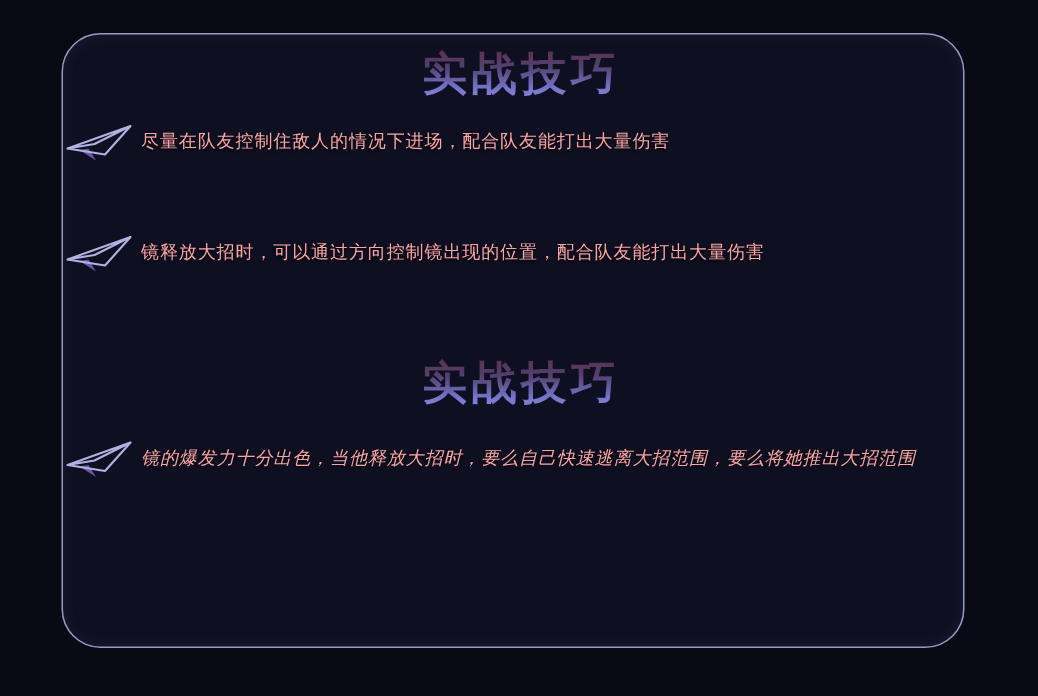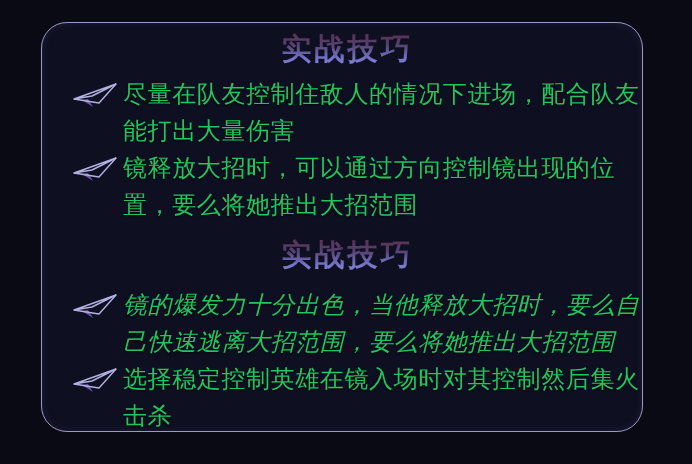--- a/index.html
+++ b/index.html
@@ -42,26 +42,26 @@
       text-indent: 3px;
       background: linear-gradient(180deg, #5e2b45 0%, #54406f 38%, #7473c8 72%, #9392de 100%);
       -webkit-background-clip: text;
       background-clip: text;
       color: transparent;
     }
     .title-1 { top: 29px; }
     .title-2 { top: 235px; }
     .tip {
       position: absolute;
-      left: 123px;
+      left: 94px;
       width: 520px;
-      font-size: 24px;
+      font-size: 12px;
       line-height: 37px;
       letter-spacing: 0.6px;
-      color: #22c55e;
+      color: #fca5a5;
       text-shadow: 0 1px 2px rgba(0,0,0,0.6);
     }
     .tip-1 { top: 76px; }
     .tip-2 { top: 150px; }
     .tip-3 { top: 287px; font-style: italic; }
     .tip-4 { top: 361px; }
     .tip-icon {
       position: absolute;
       left: -50px;
       top: 6px;
@@ -91,40 +91,30 @@
   </div>
 
   <div class="tip tip-2">
     <span class="tip-icon">
       <svg width="44" height="28" viewBox="0 0 44 28" xmlns="http://www.w3.org/2000/svg">
         <path d="M9 18 L20 25 L15 17 Z" fill="#6f55a8" stroke="none"></path>
         <path d="M1 17 L43 2 L19 14 Z" fill="none" stroke="#b2b2e2" stroke-width="1.4" stroke-linejoin="round"></path>
         <path d="M1 17 L26 21 L43 2" fill="none" stroke="#b2b2e2" stroke-width="1.4" stroke-linejoin="round"></path>
       </svg>
     </span>
-    <span>镜释放大招时，可以通过方向控制镜出现的位置，要么将她推出大招范围</span>
+    <span>镜释放大招时，可以通过方向控制镜出现的位置，配合队友能打出大量伤害</span>
   </div>
 
   <div class="section-title title-2">实战技巧</div>
 
   <div class="tip tip-3">
     <span class="tip-icon">
       <svg width="44" height="28" viewBox="0 0 44 28" xmlns="http://www.w3.org/2000/svg">
         <path d="M9 18 L20 25 L15 17 Z" fill="#6f55a8" stroke="none"></path>
         <path d="M1 17 L43 2 L19 14 Z" fill="none" stroke="#b2b2e2" stroke-width="1.4" stroke-linejoin="round"></path>
         <path d="M1 17 L26 21 L43 2" fill="none" stroke="#b2b2e2" stroke-width="1.4" stroke-linejoin="round"></path>
       </svg>
     </span>
     <span>镜的爆发力十分出色，当他释放大招时，要么自己快速逃离大招范围，要么将她推出大招范围</span>
   </div>
 
-  <div class="tip tip-4">
-    <span class="tip-icon">
-      <svg width="44" height="28" viewBox="0 0 44 28" xmlns="http://www.w3.org/2000/svg">
-        <path d="M9 18 L20 25 L15 17 Z" fill="#6f55a8" stroke="none"></path>
-        <path d="M1 17 L43 2 L19 14 Z" fill="none" stroke="#b2b2e2" stroke-width="1.4" stroke-linejoin="round"></path>
-        <path d="M1 17 L26 21 L43 2" fill="none" stroke="#b2b2e2" stroke-width="1.4" stroke-linejoin="round"></path>
-      </svg>
-    </span>
-    <span>选择稳定控制英雄在镜入场时对其控制然后集火击杀</span>
-  </div>
 
 </div>
 
 </body></html>

